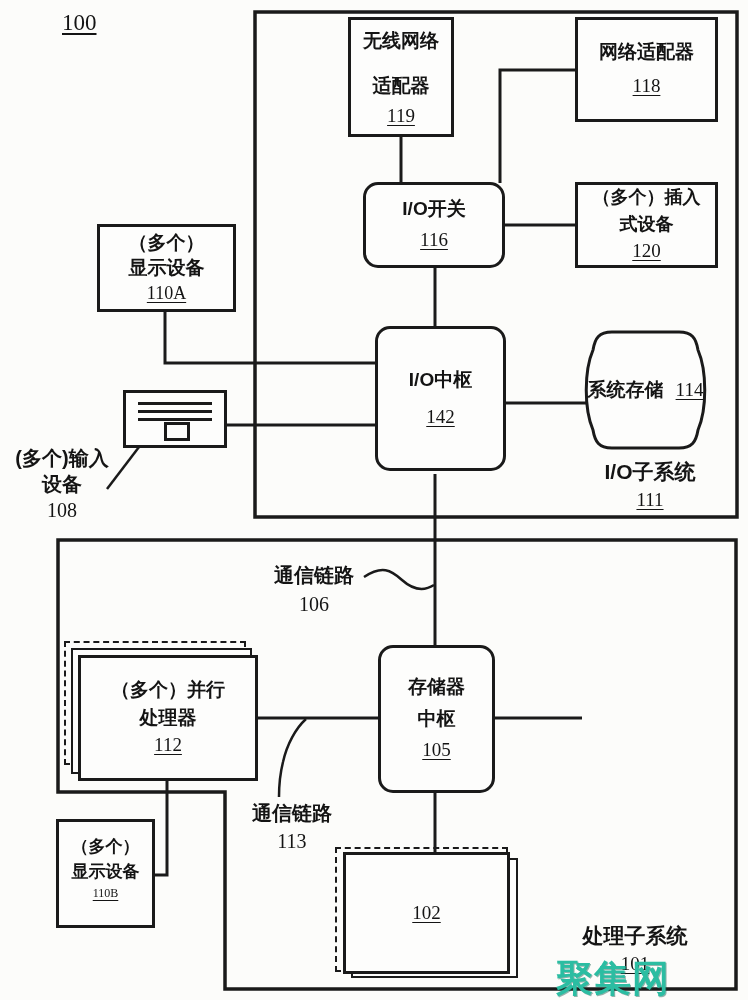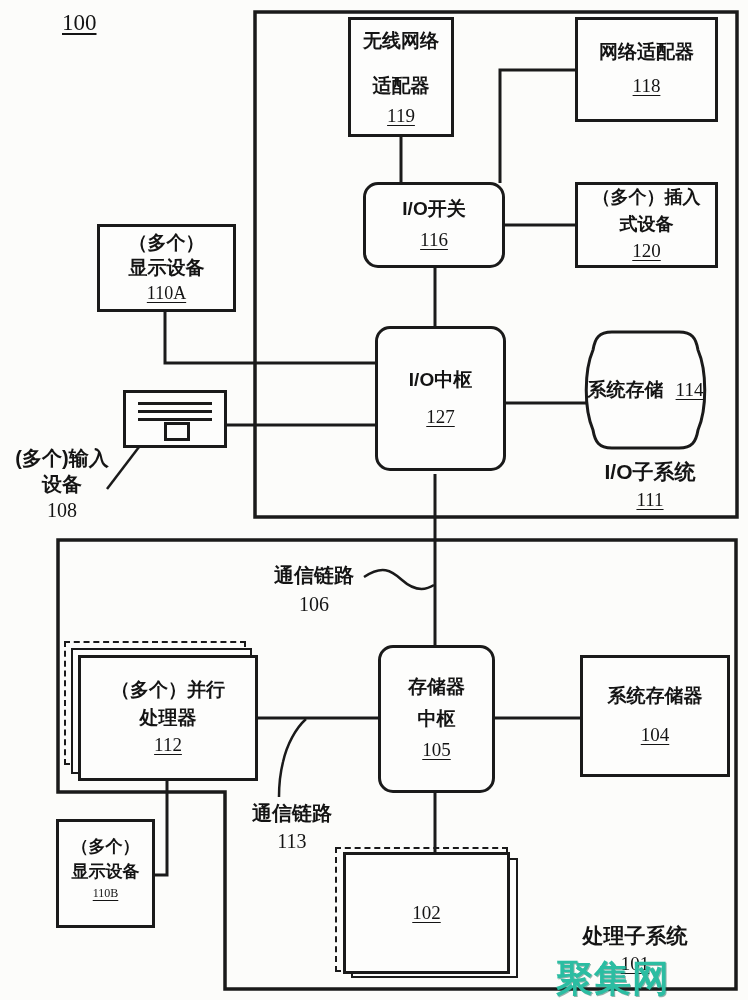--- a/index.html
+++ b/index.html
@@ -150,21 +150,21 @@
   </div>
 
   <div class="box" style="left:97px;top:224px;width:139px;height:88px;gap:1px;">
     <span>（多个）</span>
     <span>显示设备</span>
     <span class="num" style="font-size:18px;">110A</span>
   </div>
 
   <div class="box rounded" style="left:375px;top:326px;width:131px;height:145px;gap:12px;">
     <span>I/O中枢</span>
-    <span class="num">127</span>
+    <span class="num">142</span>
   </div>
 
   <div class="barrel-wrap">
     <svg width="123" height="124" viewBox="0 0 123 124">
       <path d="M28,4 L95,4 C108,4 112,10 114,22 C123,43 123,81 114,102 C112,114 108,120 95,120 L28,120 C15,120 11,114 9,102 C0,81 0,43 9,22 C11,10 15,4 28,4 Z" fill="#fdfdfc" stroke="#1a1a1a" stroke-width="3"></path>
     </svg>
     <div class="barrel-text">
       <span>系统存储</span>
       <span class="num">114</span>
     </div>
@@ -205,24 +205,20 @@
     <span>处理器</span>
     <span class="num">112</span>
   </div>
 
   <div class="box rounded" style="left:378px;top:645px;width:117px;height:148px;gap:7px;">
     <span>存储器</span>
     <span>中枢</span>
     <span class="num">105</span>
   </div>
 
-  <div class="box" style="left:580px;top:655px;width:150px;height:122px;gap:14px;">
-    <span>系统存储器</span>
-    <span class="num">104</span>
-  </div>
 
   <div class="box gap-sm" style="left:56px;top:819px;width:99px;height:109px;font-size:17px;justify-content:flex-start;padding-top:14px;">
     <span>（多个）</span>
     <span>显示设备</span>
     <span class="num" style="font-size:12px;">110B</span>
   </div>
 
   <div class="dashedbox stackback" style="left:335px;top:847px;width:173px;height:125px;"></div>
   <div class="box stackback" style="left:351px;top:858px;width:167px;height:120px;border-width:2.5px;"></div>
   <div class="box stackfront" style="left:343px;top:852px;width:167px;height:122px;gap:10px;">

